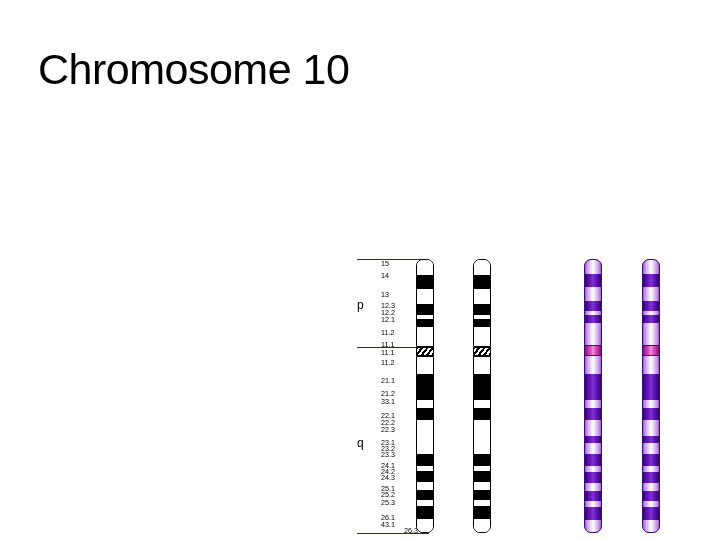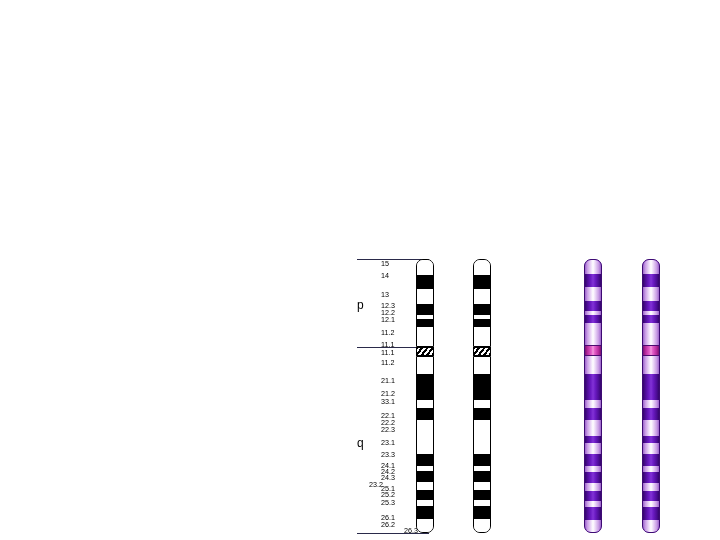--- a/index.html
+++ b/index.html
@@ -172,20 +172,21 @@
     background: #4b0b6e;
   }
   .cent-color::before { top: 0; }
   .cent-color::after  { bottom: 0; }
 </style>
 </head>
 <body>
 
 <div id="slide">
 
+  <div id="title">Chromosome 10</div>
 
   <div id="figure">
 
     <div class="guide top"></div>
     <div class="guide cent"></div>
     <div class="guide bottom"></div>
 
     <div class="arm-label" style="left:5px; top:44px;">p</div>
     <div class="arm-label" style="left:5px; top:182px;">q</div>
 
@@ -200,30 +201,30 @@
         <div class="band-label" style="left: 29px; top: 86px;">11.1</div>
         <div class="band-label" style="left: 29px; top: 94px;">11.1</div>
         <div class="band-label" style="left: 29px; top: 104px;">11.2</div>
         <div class="band-label" style="left: 29px; top: 122px;">21.1</div>
         <div class="band-label" style="left: 29px; top: 135px;">21.2</div>
         <div class="band-label" style="left: 29px; top: 143px;">33.1</div>
         <div class="band-label" style="left: 29px; top: 157px;">22.1</div>
         <div class="band-label" style="left: 29px; top: 164px;">22.2</div>
         <div class="band-label" style="left: 29px; top: 171px;">22.3</div>
         <div class="band-label" style="left: 29px; top: 184px; text-align: center;">23.1</div>
-        <div class="band-label" style="left: 17px; top: 190px; margin-top: 36px;">23.2</div>
+        <div class="band-label" style="left: 29px; top: 190px;">23.2</div>
         <div class="band-label" style="left: 29px; top: 196px;">23.3</div>
         <div class="band-label" style="left: 29px; top: 207px;">24.1</div>
         <div class="band-label" style="left: 29px; top: 213px;">24.2</div>
         <div class="band-label" style="left: 29px; top: 219px;">24.3</div>
         <div class="band-label" style="left: 29px; top: 230px;">25.1</div>
         <div class="band-label" style="left: 29px; top: 236px;">25.2</div>
         <div class="band-label" style="left: 29px; top: 244px;">25.3</div>
         <div class="band-label" style="left: 29px; top: 259px;">26.1</div>
-        <div class="band-label" style="left: 29px; top: 266px;">26.2</div>
+        <div class="band-label" style="left: 29px; top: 266px;">43.1</div>
         <div class="band-label" style="left: 29px; top: 272px; padding-left: 23px;">26.3</div>
       </div>
     <div id="ideogram-layer">
         <div class="ideo" style="left: 64px;">
           <div class="arm p">
             <div class="band light" style="top: 0px; height: 15px;"></div>
             <div class="band dark" style="top: 15px; height: 14px;"></div>
             <div class="band light" style="top: 29px; height: 15px;"></div>
             <div class="band dark" style="top: 44px; height: 11px;"></div>
             <div class="band light" style="top: 55px; height: 4px;"></div>

